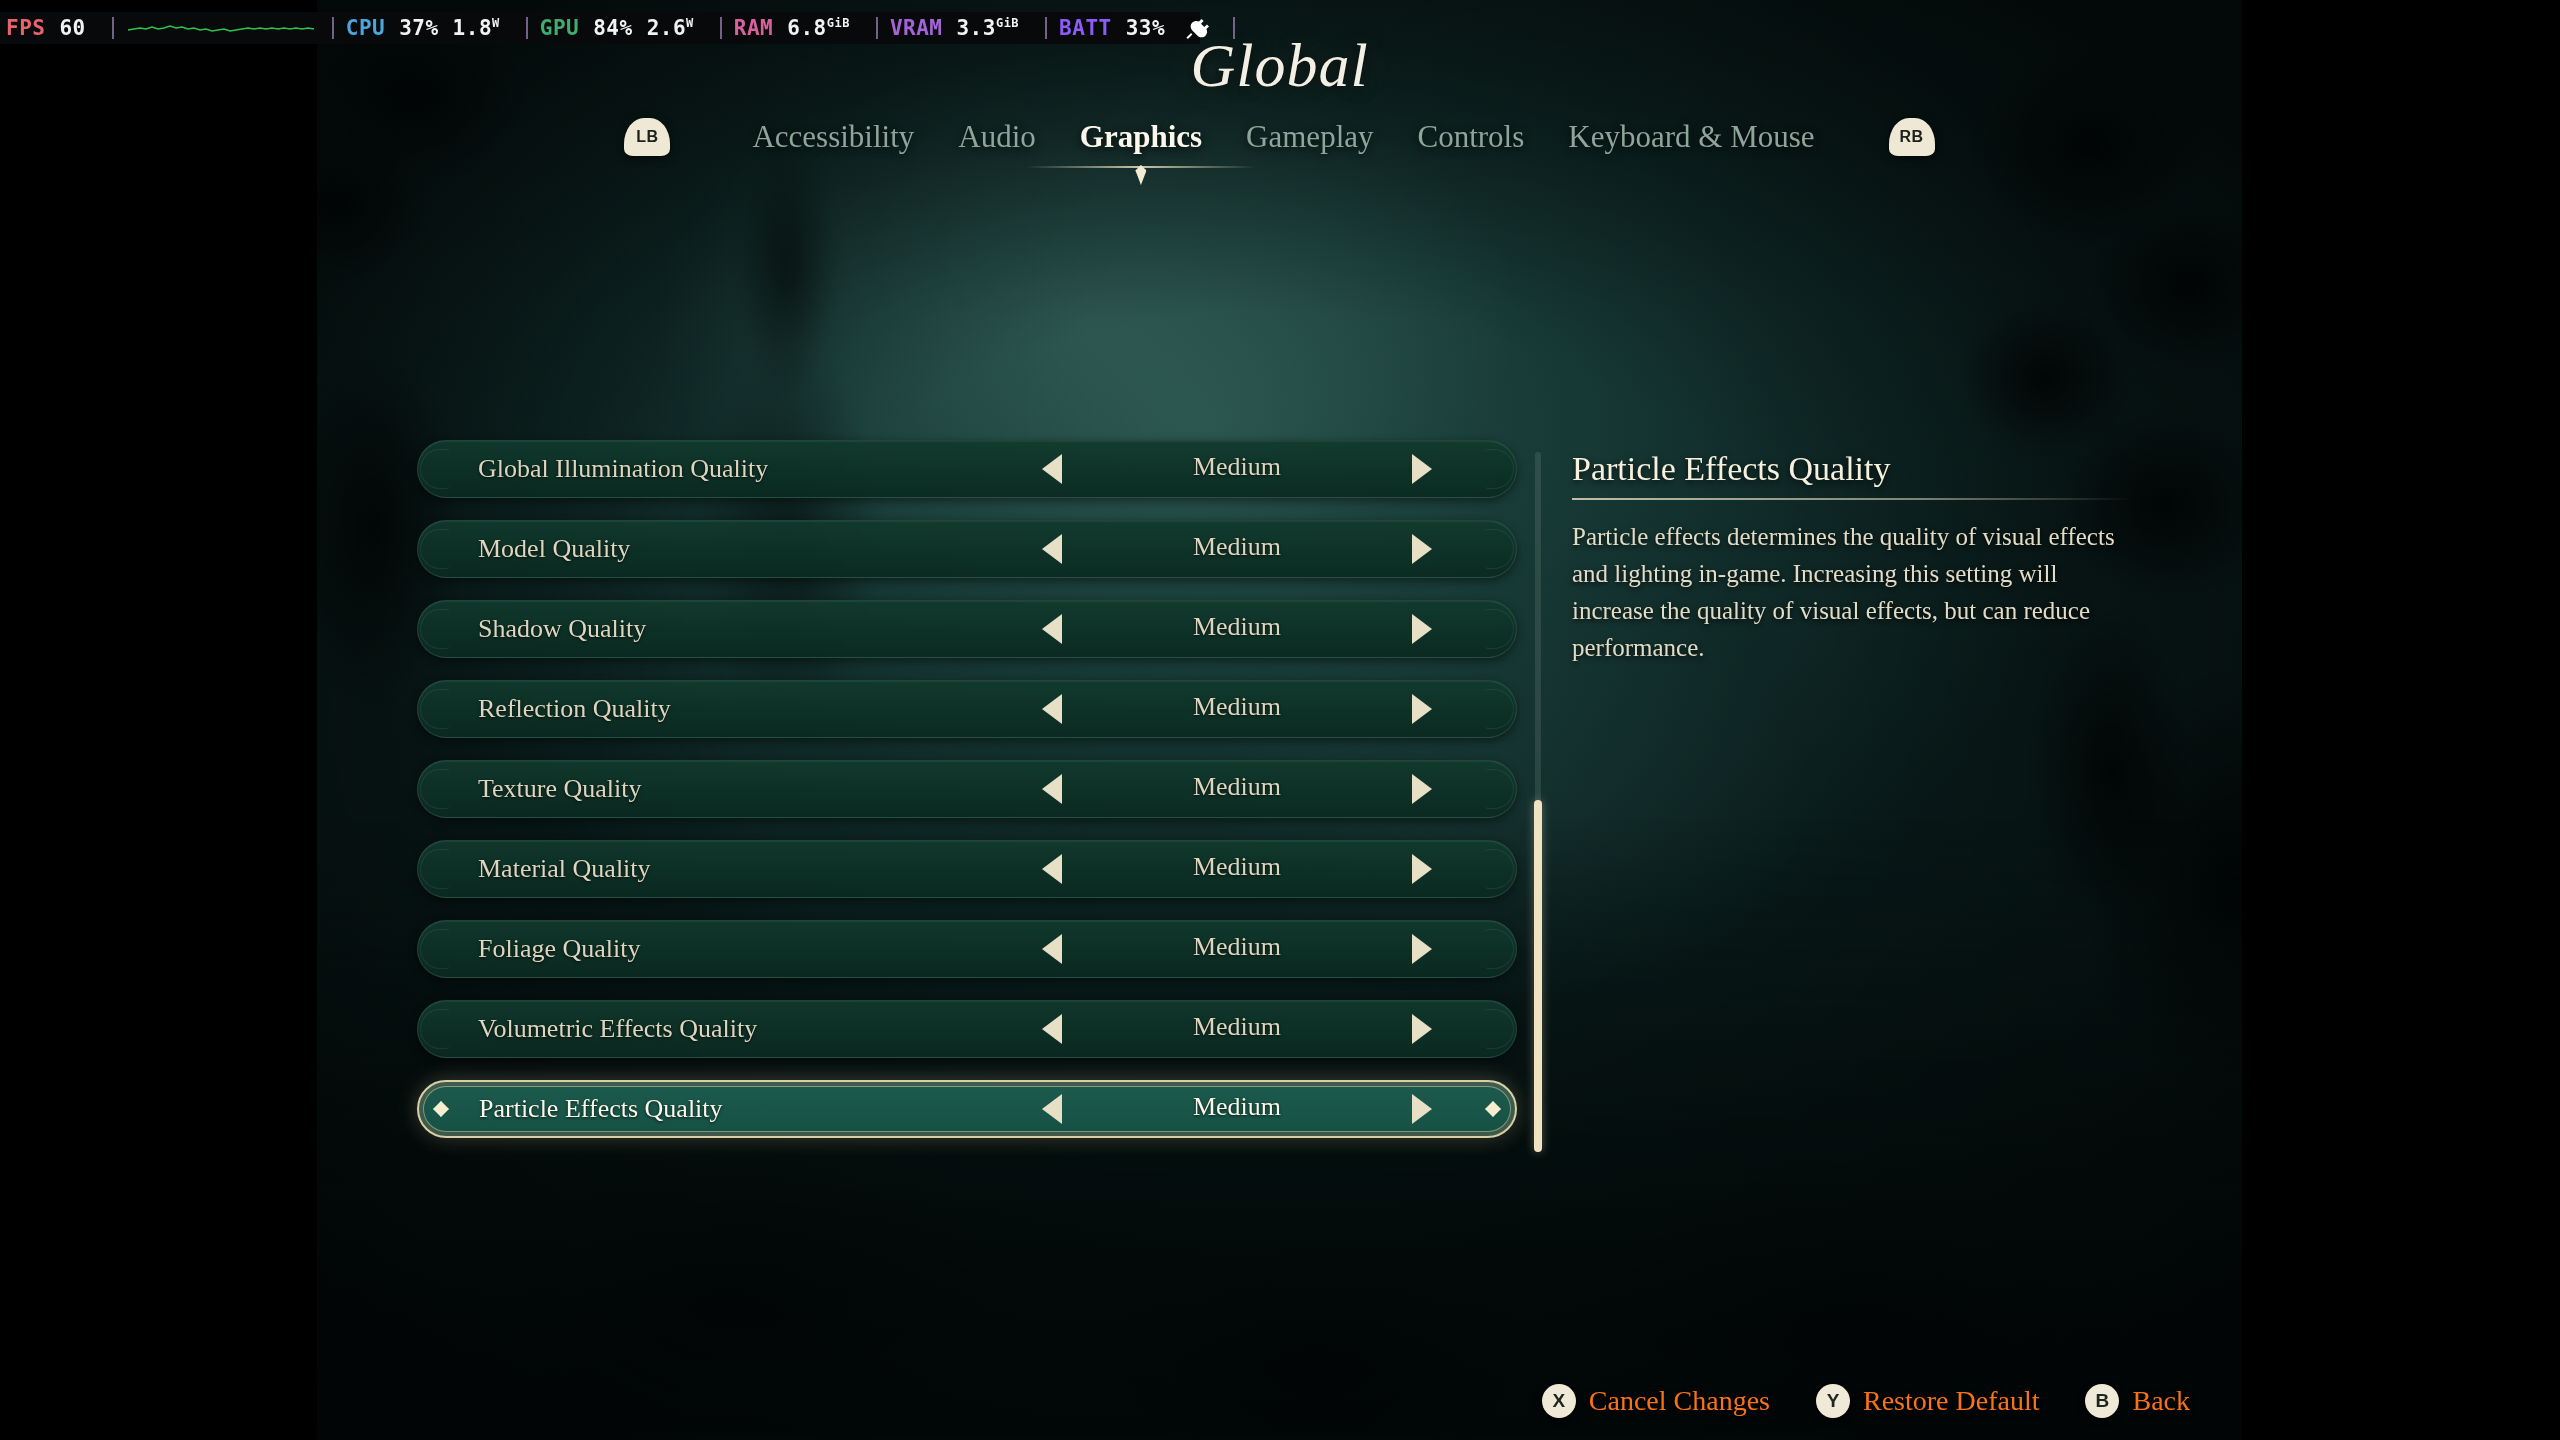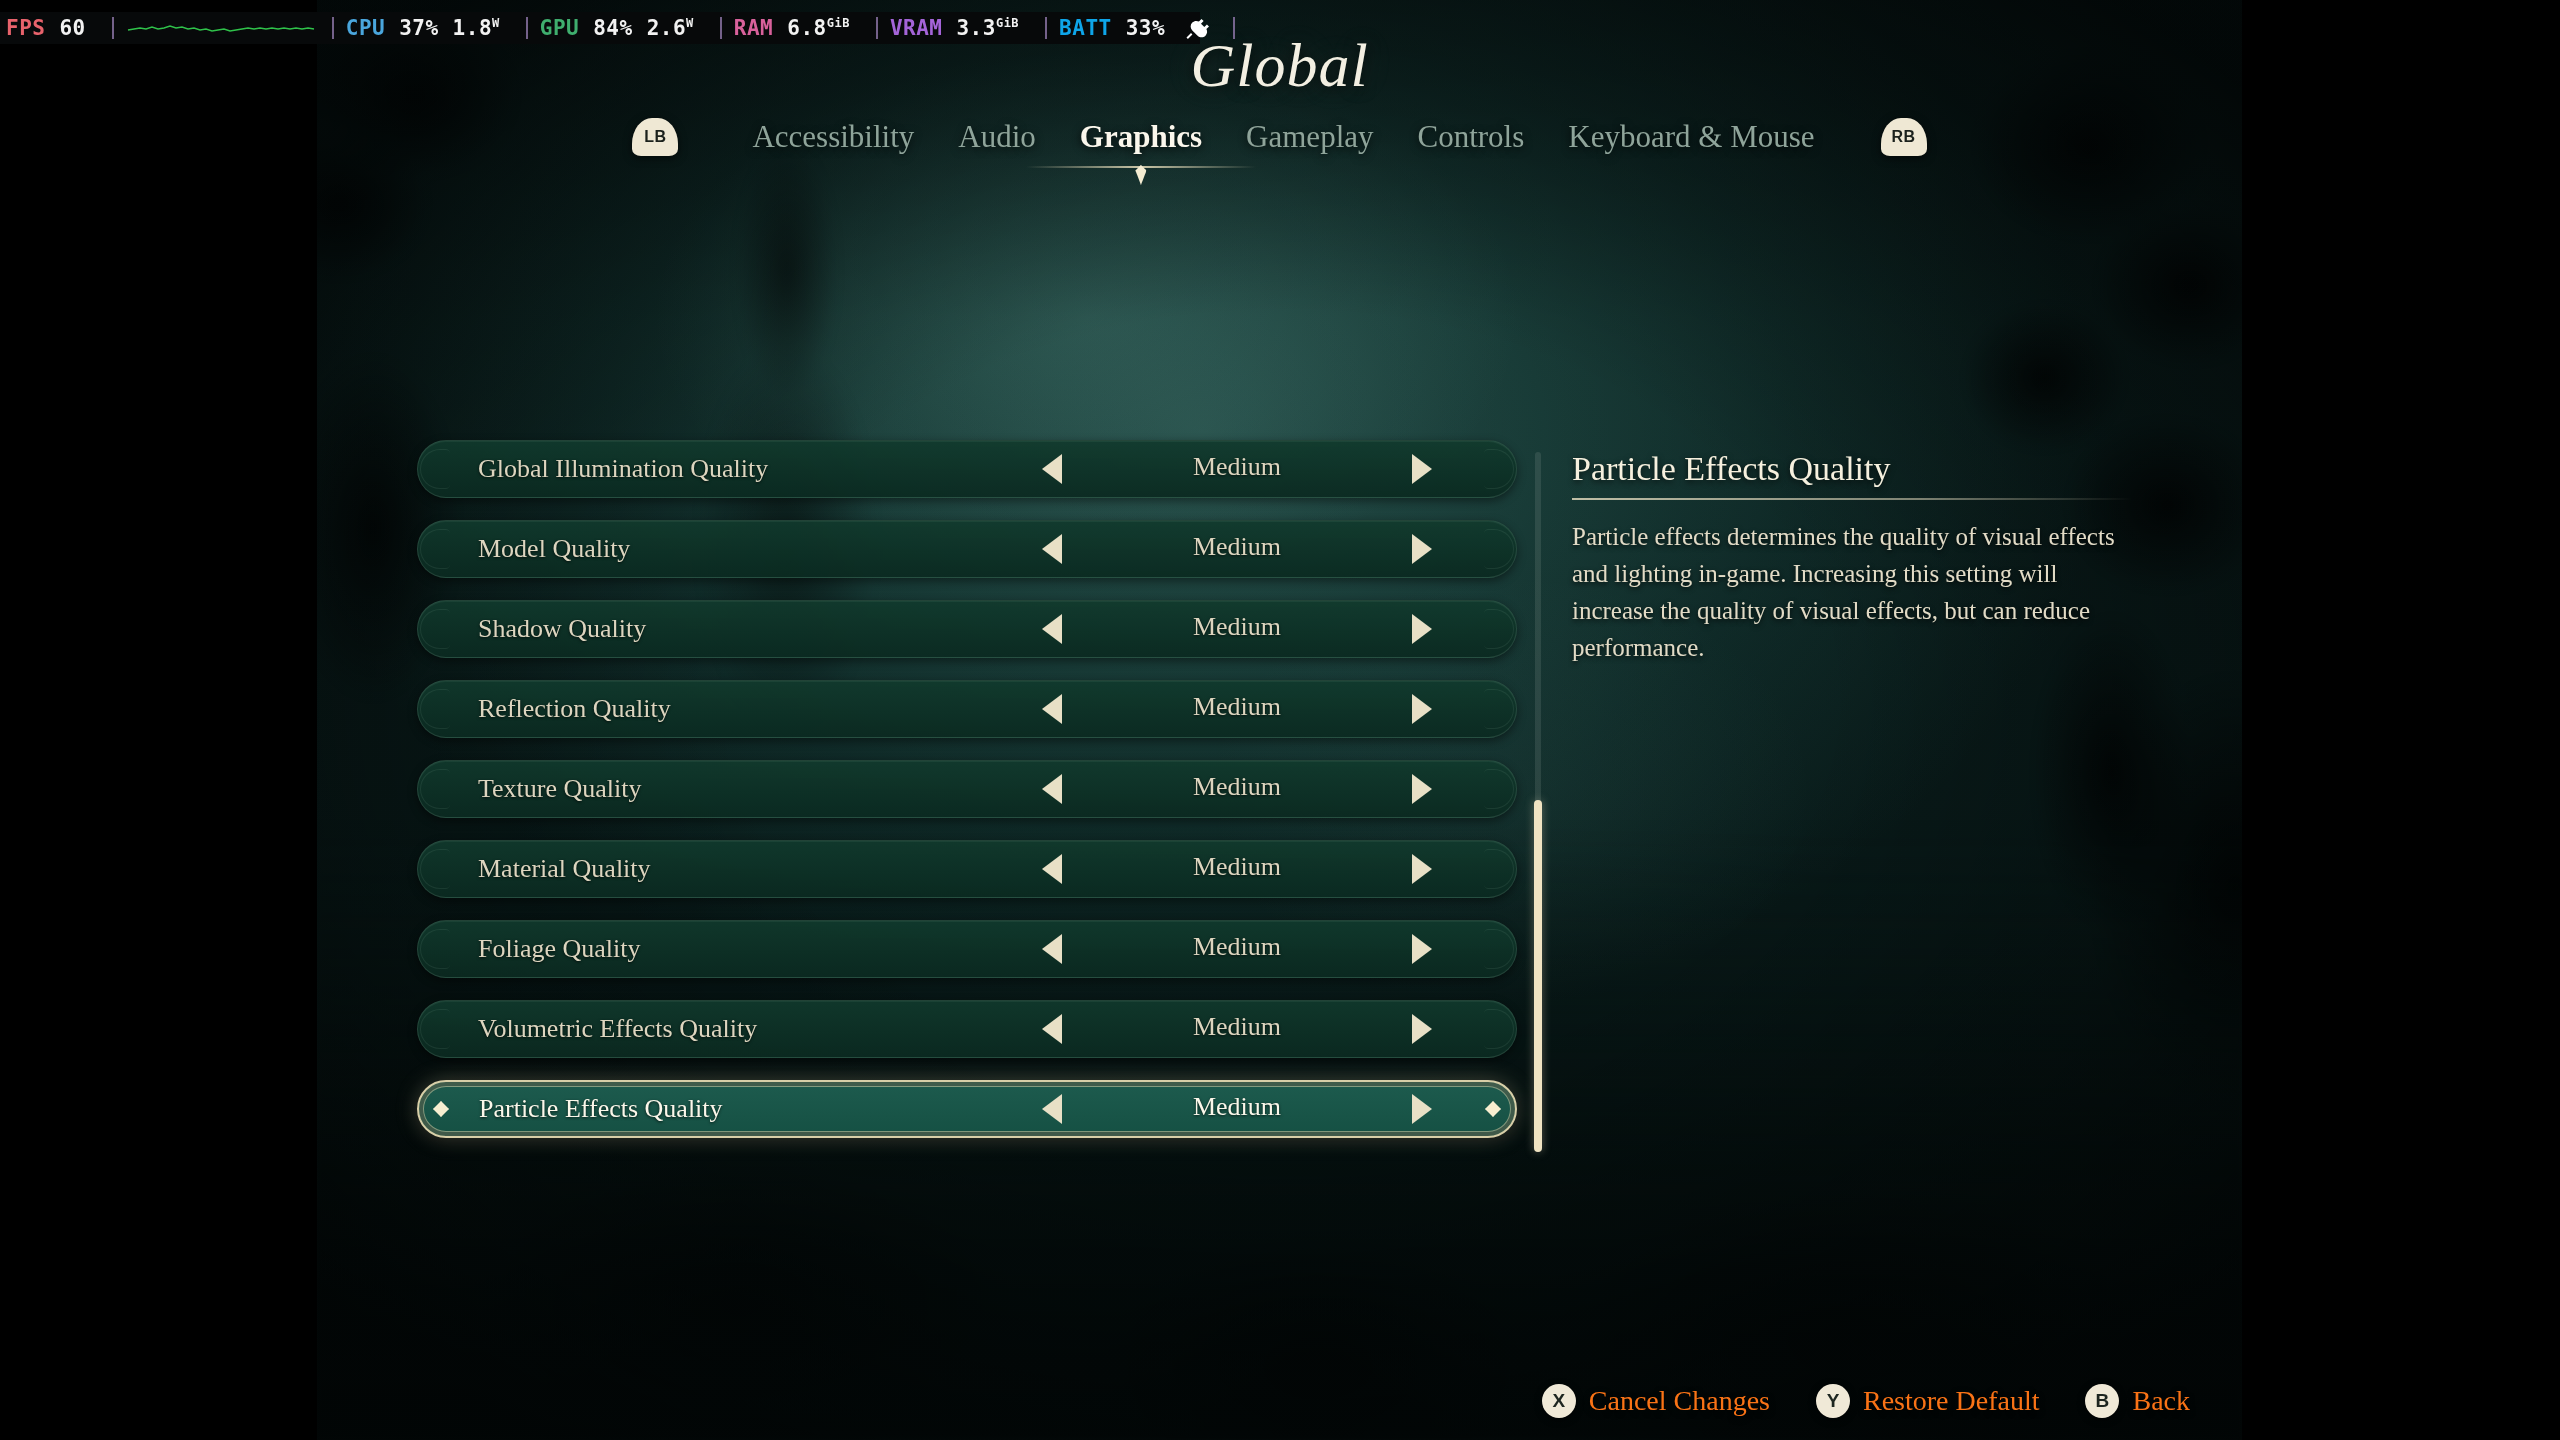--- a/index.html
+++ b/index.html
@@ -30,21 +30,21 @@
   #perf-overlay .sup{ font-size:12px; vertical-align:super; color:#f2f2f2; }
   #perf-overlay .sep{
     width:2px; height:22px; background:#9a7fb5; opacity:.75;
     margin:0 12px;
   }
   .c-fps{ color:#e8636c; }
   .c-cpu{ color:#4aa6dd; }
   .c-gpu{ color:#3fae6e; }
   .c-ram{ color:#d8619b; }
   .c-vram{ color:#a464d8; }
-  .c-batt{ color:#0ea5e9; }
+  .c-batt{ color:#8b5cf6; }
   #fps-graph{ width:190px; height:22px; margin-right:4px; }
   #plug-icon{ width:26px; height:22px; margin:0 10px 0 6px; }
 
   
   #game-viewport{
     position:absolute; top:0; left:317px;
     width:1925px; height:1440px;
     overflow:hidden;
   }
   
@@ -112,21 +112,21 @@
     margin-top:30px;
     font-family:"Liberation Serif", serif;
     font-style:italic;
     font-size:62px;
     color:#f3efe2;
     letter-spacing:1px;
     text-shadow:0 2px 14px rgba(0,0,0,.85), 0 0 30px rgba(200,220,205,.18);
   }
   #tab-bar{
     display:flex; align-items:center; justify-content:center;
-    gap:0; margin-top:14px; position:relative;
+    gap:8px; margin-top:14px; position:relative;
   }
   .shoulder-btn{
     width:46px; height:38px;
     background:#efe8d4;
     border-radius:20px 20px 9px 9px / 26px 26px 7px 7px;
     display:flex; align-items:center; justify-content:center;
     color:#1b211c; font-size:16px; font-weight:700;
     font-family:"Liberation Sans", sans-serif;
     letter-spacing:.5px;
     box-shadow:0 2px 8px rgba(0,0,0,.6);

